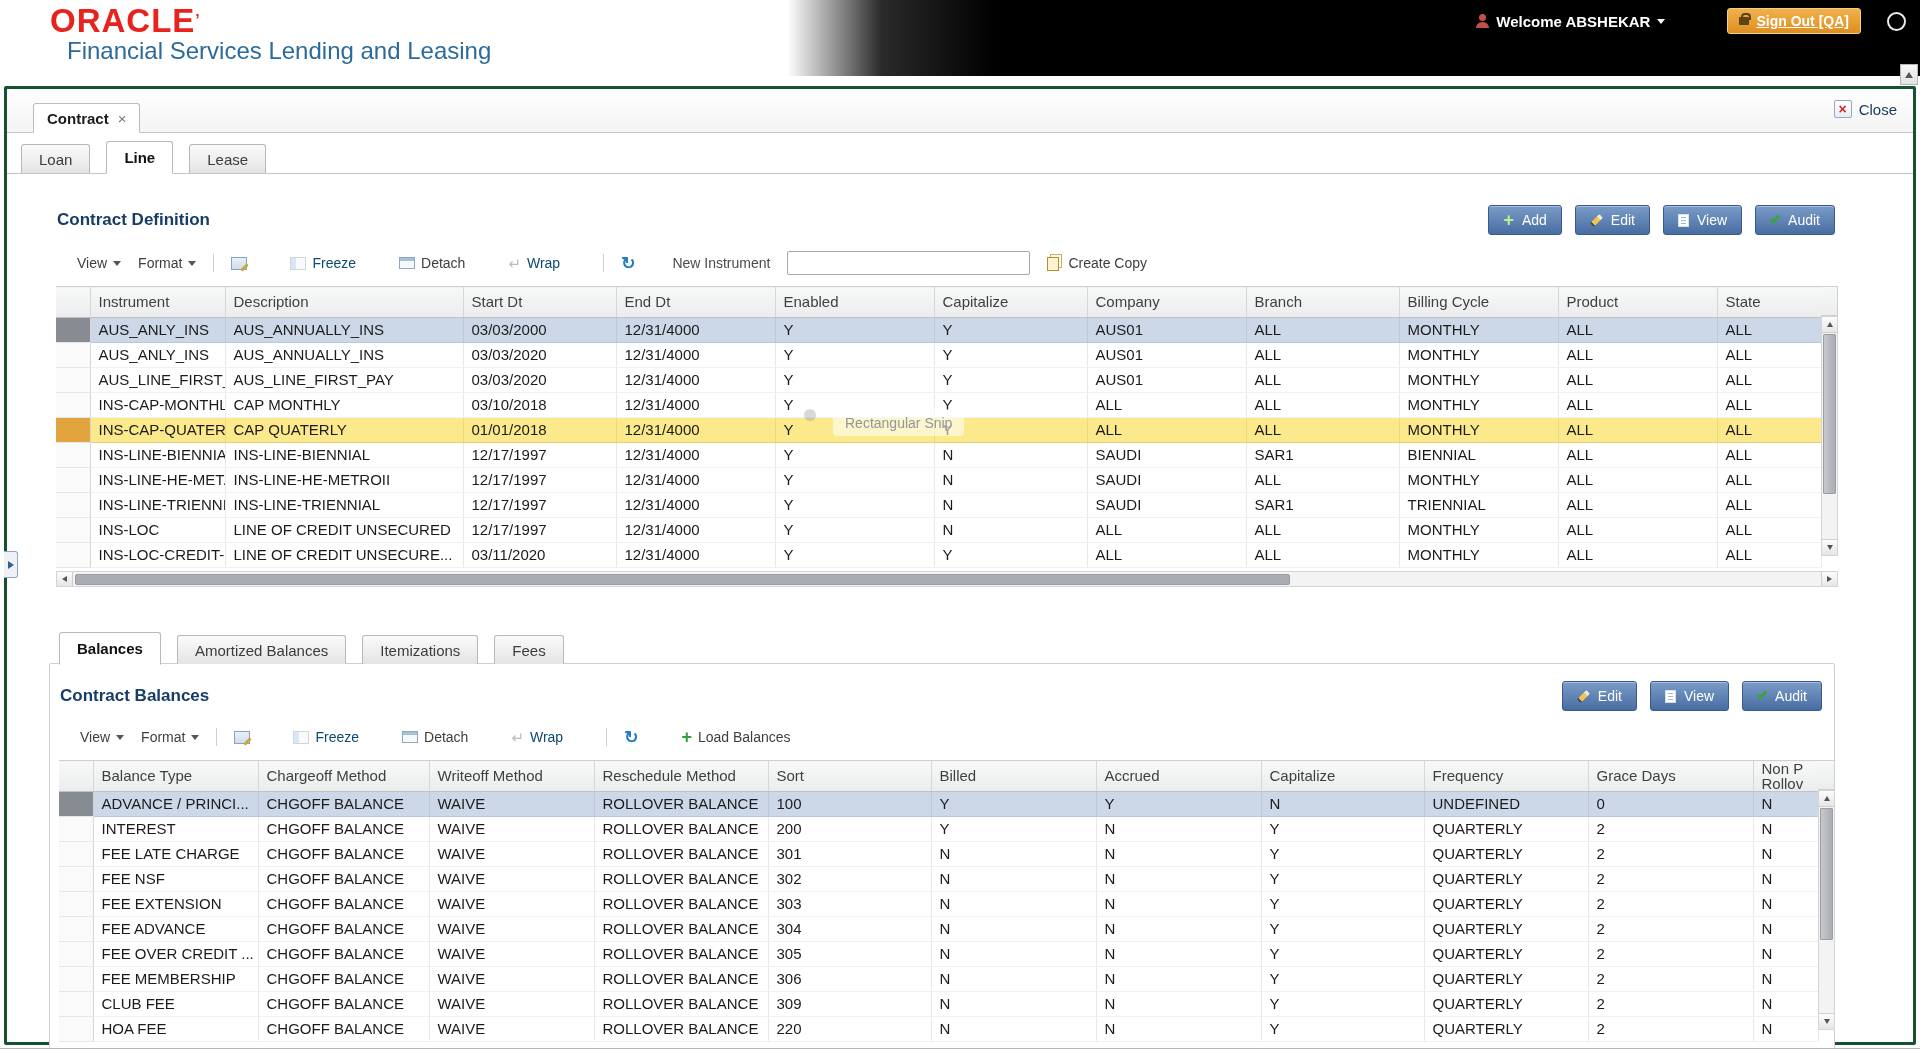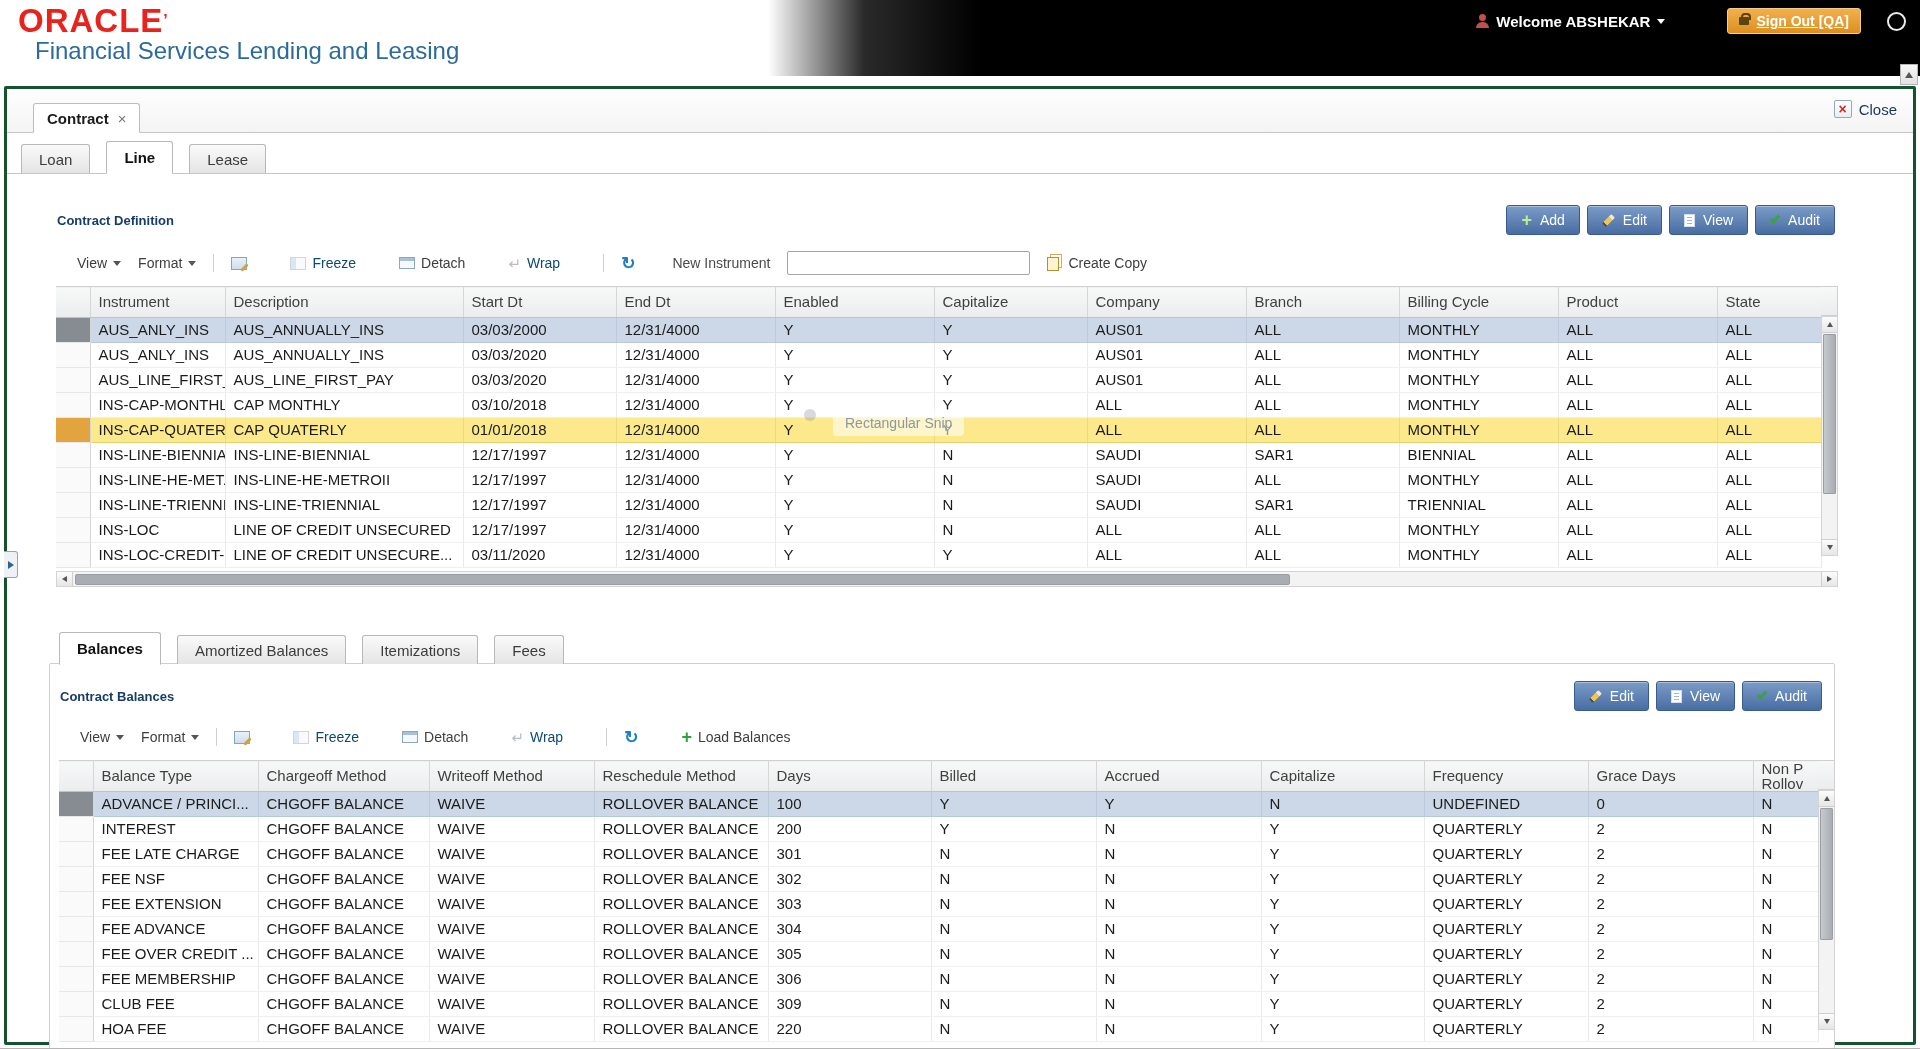--- a/index.html
+++ b/index.html
@@ -1,18 +1,18 @@
 <!DOCTYPE html>
 <html><head>
 <meta charset="utf-8">
 <style>
   * { margin:0; padding:0; box-sizing:border-box; }
   html,body { width:1920px; height:1049px; overflow:hidden; background:#fff;
     font-family:"Liberation Sans", sans-serif; }
-  .screen { position:relative; width:1920px; height:1049px; background:#fff; }
+  .screen { position:relative; width:1920px; height:1049px; background:#fff;padding-left:32px; }
 
   
   .app-header { position:relative; height:76px;
     background:linear-gradient(90deg,#ffffff 0%,#ffffff 40%,#2a2a2a 45%,#000 51%,#000 100%); }
   .brand { position:absolute; left:18px; top:4px; }
   .brand-line1 { font-size:33px; font-weight:bold; color:#e8231d; letter-spacing:1px; line-height:34px; }
   .brand-mark { font-size:16px; vertical-align:top; color:#e8231d; }
   .brand-line2 { font-size:24px; color:#2b6a9b; margin-left:17px; line-height:26px; }
   .hdr-right { position:absolute; right:14px; top:8px; display:flex; align-items:center; }
   .welcome { display:flex; align-items:center; gap:7px; color:#fff; font-size:15px; font-weight:bold; cursor:pointer; }
@@ -56,22 +56,22 @@
   .subtabs.products { height:41px; padding:0 0 0 14px; border-bottom:1px solid #c6c6c6; background:#fff; }
   .subtab { height:29px; padding:0 17px; display:flex; align-items:center; font-size:15px; color:#3c3c3c;
     background:linear-gradient(#fafafa,#e4e4e4); border:1px solid #b8b8b8; border-bottom:none;
     border-radius:3px 3px 0 0; cursor:pointer; margin-bottom:0; }
   .subtab.active { background:#fff; font-weight:bold; color:#111; height:33px; margin-bottom:-1px;
     border-bottom:1px solid #fff; position:relative; z-index:2; }
 
   
   .section { margin:0 78px 0 42px; }
   .panel-head { display:flex; justify-content:space-between; align-items:center; margin:30px 0 12px 8px; height:32px; }
-  .panel-title { font-size:13px; font-weight:bold; color:#173d66; }
-  .actions { display:flex; gap:7px; }
+  .panel-title { font-size:17px; font-weight:bold; color:#173d66; }
+  .actions { display:flex; gap:13px; }
   .btn { display:inline-flex; align-items:center; gap:8px; height:30px; padding:0 14px;
     background:linear-gradient(#7b9cc8,#486da2); border:1px solid #3a5a8f; border-radius:3px;
     box-shadow:inset 0 1px 0 rgba(255,255,255,.35); color:#fff; font-size:14px;
     font-family:inherit; cursor:pointer; }
   .i-add { color:#b9f18f; font-weight:bold; font-size:18px; line-height:1; }
   .i-add::before { content:"+"; }
   .i-pencil { width:13px; height:5px; border-radius:1px; transform:rotate(-45deg);
     background:linear-gradient(90deg,#4d4d4d 0 2px,#f0c64f 2px 10px,#efe9dc 10px); }
   .i-doc { width:11px; height:13px; background:#fff; border:1px solid #d4dff0; position:relative; }
   .i-doc::before { content:""; position:absolute; left:2px; right:2px; top:2px; bottom:2px;
@@ -573,21 +573,21 @@
                   <col style="width: 165px;">
                   <col style="width: 65px;">
                 </colgroup>
                 <thead>
                   <tr>
                     <th class="rh"></th>
                     <th>Balance Type</th>
                     <th>Chargeoff Method</th>
                     <th>Writeoff Method</th>
                     <th>Reschedule Method</th>
-                    <th>Days</th>
+                    <th>Sort</th>
                     <th>Billed</th>
                     <th>Accrued</th>
                     <th>Capitalize</th>
                     <th>Frequency</th>
                     <th>Grace Days</th>
                     <th class="wrap">Non P Rollov</th>
                   </tr>
                 </thead>
                 <tbody>
                   <tr class="sel">

